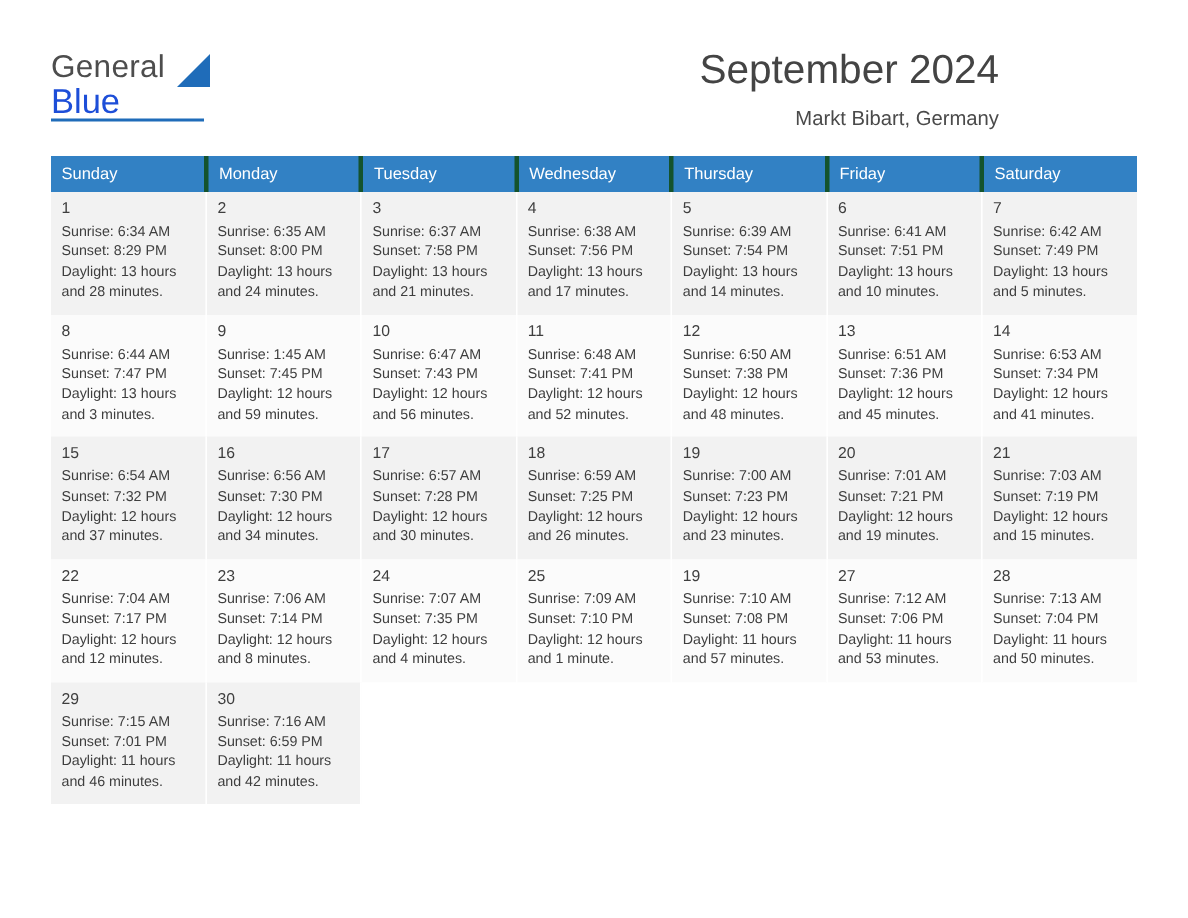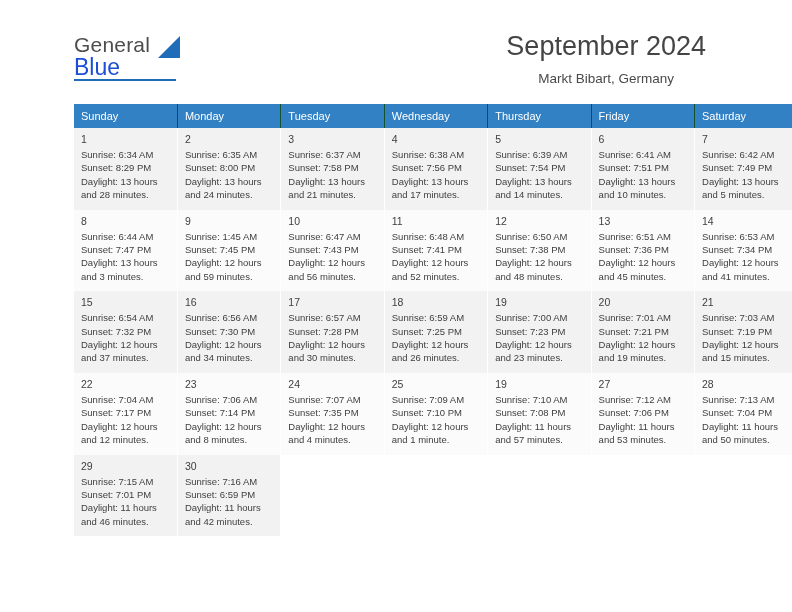--- a/index.html
+++ b/index.html
@@ -14,21 +14,20 @@
     color: #3c3c3c;
     position: relative;
     overflow: hidden;
   }
   .page {
     position: relative;
     width: 700px;
     height: 612px;
     box-sizing: border-box;
     padding: 28px 34px 0 34px;
-    margin-left: 40px;
   }
   
   .header {
     display: flex;
     justify-content: space-between;
     align-items: flex-start;
     height: 62px;
   }
   .logo {
     position: relative;
@@ -61,21 +60,21 @@
   }
   .logo-underline {
     position: absolute;
     left: 0;
     bottom: 1px;
     width: 102px;
     height: 2px;
     background: #1f6cb9;
   }
   .title-block {
-    text-align: center;
+    text-align: right;
     padding-top: 2px;
   }
   .month-title {
     font-size: 27px;
     color: #444444;
     font-weight: normal;
     line-height: 32px;
   }
   .location {
     font-size: 13.5px;
@@ -91,21 +90,21 @@
     table-layout: fixed;
   }
   table.calendar th {
     background: #3281c4;
     color: #ffffff;
     font-size: 11px;
     font-weight: normal;
     text-align: left;
     padding: 5px 0 5px 7px;
     height: 14px;
-    border-right: 1px solid #14532d;
+    border-right: 3px solid #14532d;
   }
   table.calendar th:last-child { border-right: none; }
   table.calendar td {
     vertical-align: top;
     padding: 4px 0 8px 7px;
     height: 78px;
     font-size: 9.5px;
     line-height: 13.4px;
     color: #3e3e3e;
     border-right: 1px solid #ffffff;

